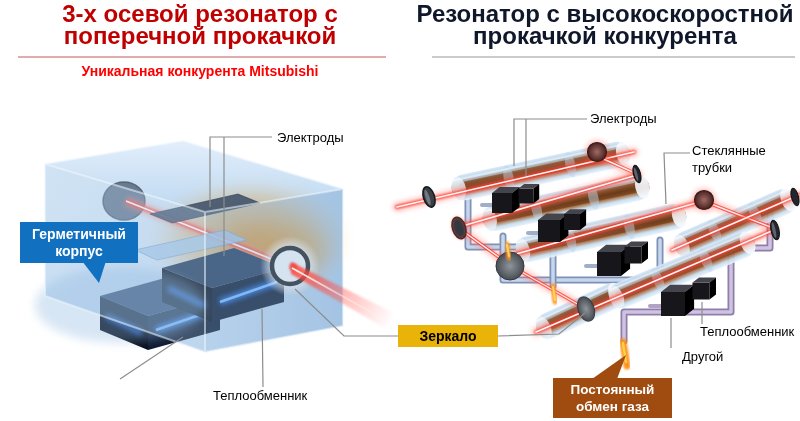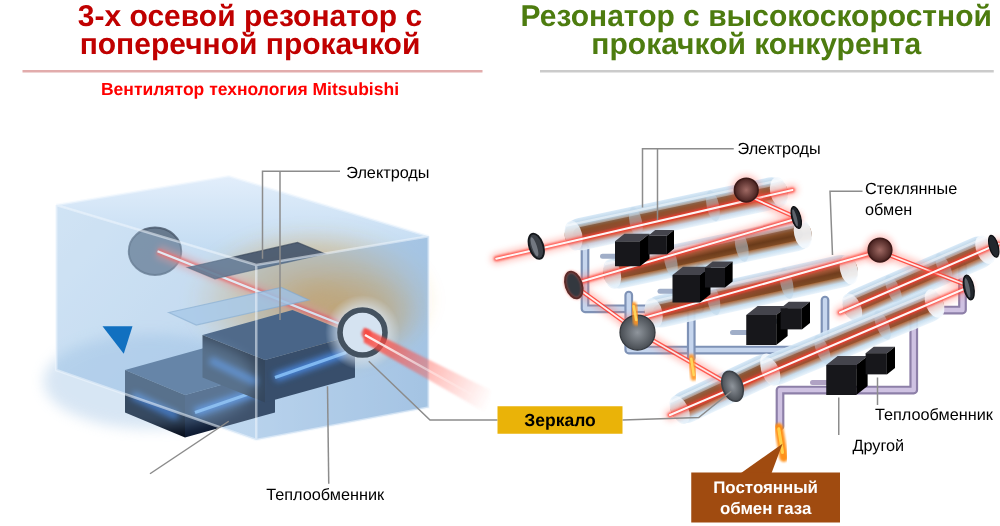--- a/index.html
+++ b/index.html
@@ -1,21 +1,21 @@
 <!DOCTYPE html>
 <html><head>
 <meta charset="utf-8">
 <style>
   html,body{margin:0;padding:0;background:#fff;}
   #stage{position:relative;width:800px;height:421px;background:#fff;overflow:hidden;
          font-family:"Liberation Sans",sans-serif;}
   #stage svg{position:absolute;left:0;top:0;}
   .title{position:absolute;font-weight:bold;font-size:24px;line-height:22px;
          text-align:center;white-space:pre-line;color:#C00000;}
-  .title.dark{color:#4d7c0f;}
+  .title.dark{color:#0f172a;}
   .subtitle{position:absolute;font-weight:bold;font-size:14px;line-height:18px;
             text-align:center;white-space:pre-line;color:#FF0000;}
   .subtitle.dark{color:#1a1a1a;}
   .divider{position:absolute;height:2px;}
   .lbl{position:absolute;font-size:13px;line-height:17px;color:#000000;white-space:pre-line;}
   .callout{position:absolute;display:flex;align-items:center;justify-content:center;
            text-align:center;font-weight:bold;color:#fff;font-size:13.5px;line-height:17px;
            white-space:pre-line;}
   .callout.blue{background:#1170C0;font-size:14px;}
   .callout.brown{background:#A04B10;}
@@ -355,31 +355,33 @@
     <line x1="526" y1="119" x2="526" y2="176"></line>
     <polyline points="690,153 664,153 666,204"></polyline>
     <line x1="702" y1="302" x2="702" y2="324"></line>
     <line x1="671" y1="318" x2="671" y2="348"></line>
   </g>
 </svg>
 
   <div class="title" style="left:15px;top:3px;width:370px;">3-х осевой резонатор с
 поперечной прокачкой</div>
   <div class="divider" style="left:18px;top:56px;width:368px;background:#e2acac;"></div>
-  <div class="subtitle" style="left:15px;top:62px;width:370px;">Вентилятор технология Mitsubishi</div>
+  <div class="subtitle" style="left:15px;top:62px;width:370px;">Уникальная конкурента Mitsubishi</div>
 
   <div class="title dark" style="left:415px;top:3px;width:380px;">Резонатор с высокоскоростной
 прокачкой конкурента</div>
   <div class="divider" style="left:432px;top:56px;width:363px;background:#cbcbcb;"></div>
 
   <div class="lbl" style="left:277px;top:129px;">Электроды</div>
+  <div class="callout blue" style="left:20px;top:222px;width:118px;height:41px;">Герметичный
+корпус</div>
   <div class="lbl" style="left:213px;top:387px;">Теплообменник</div>
 
   <div class="mirrorbox" style="left:398px;top:325px;width:100px;height:22px;">Зеркало</div>
 
   <div class="lbl" style="left:590px;top:110px;">Электроды</div>
   <div class="lbl" style="left:692px;top:142px;">Стеклянные
-обмен</div>
+трубки</div>
   <div class="lbl" style="left:700px;top:323px;">Теплообменник</div>
   <div class="lbl" style="left:682px;top:348px;">Другой</div>
   <div class="callout brown" style="left:553px;top:378px;width:119px;height:40px;">Постоянный
 обмен газа</div>
 </div>
 
 </body></html>

